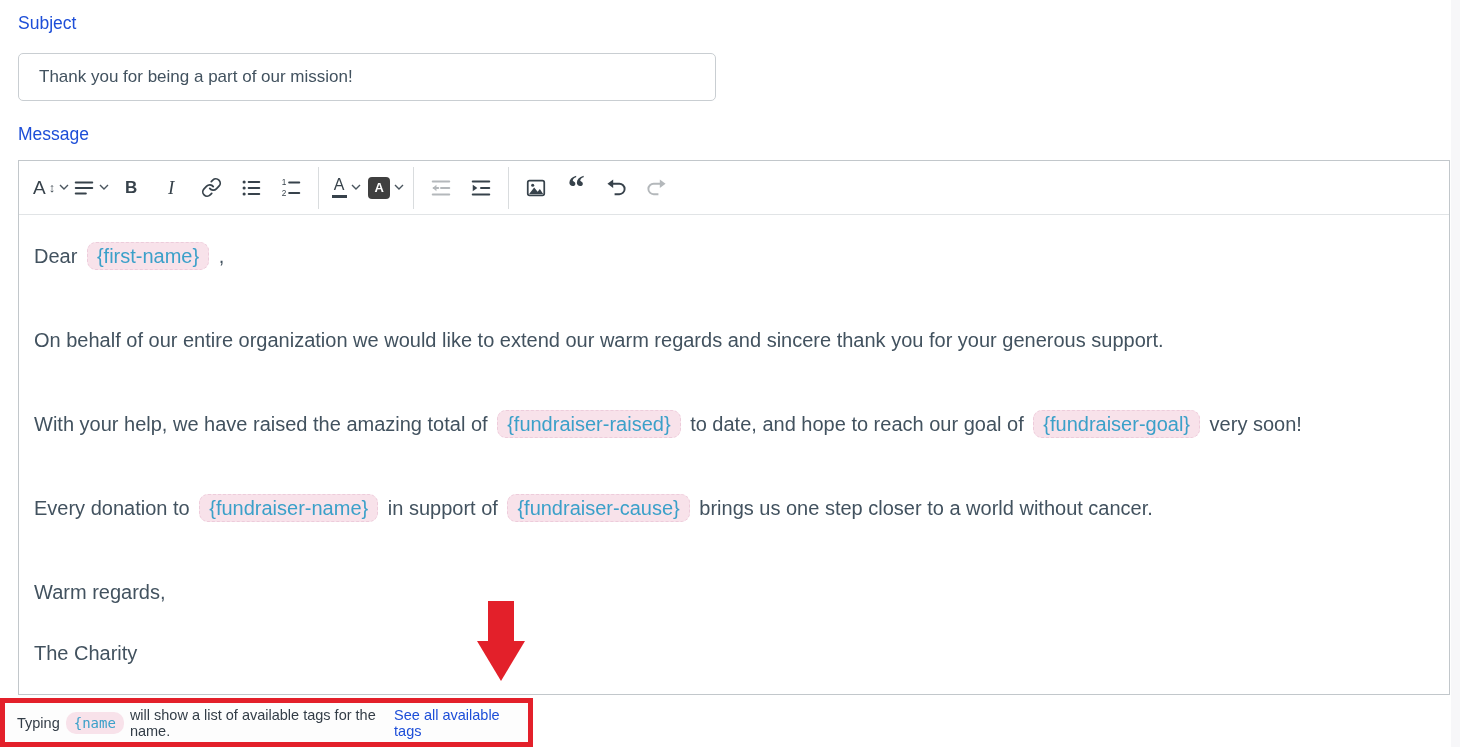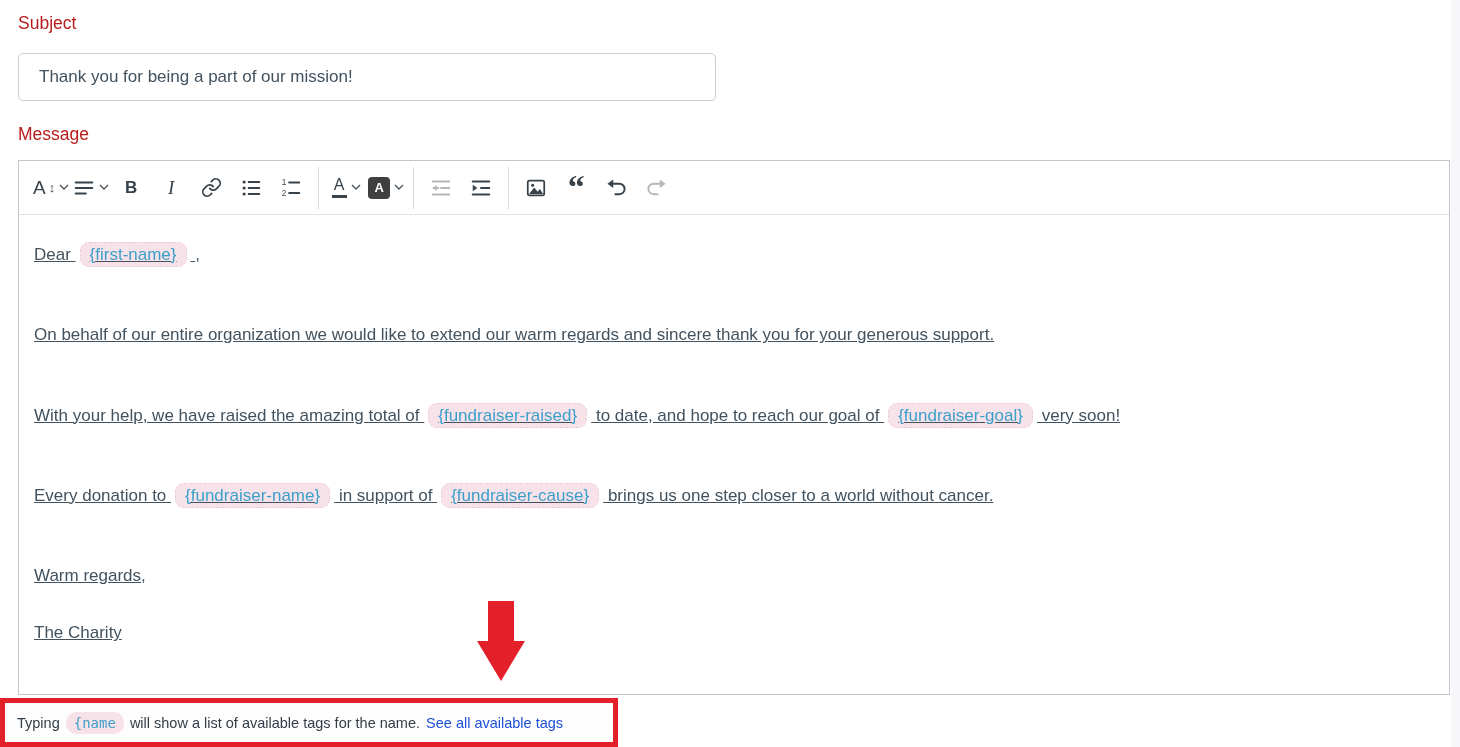--- a/index.html
+++ b/index.html
@@ -12,21 +12,21 @@
     overflow:hidden;
     position:relative;
   }
   .page { position:relative; width:1460px; height:747px; }
   .page-right-edge {
     position:absolute; right:0; top:0; width:9px; height:747px;
     background:#f7f7f9;
   }
   .field-label {
     position:absolute; left:18px;
-    font-size:17.5px; color:#b91c1c;
+    font-size:17.5px; color:#1d4ed8;
   }
   .subject-label { top:13px; }
   .message-label { top:124px;text-align:right; }
   .subject-input {
     position:absolute; left:18px; top:53px;
     width:698px; height:48px;
     border:1px solid #c9ced2; border-radius:5px;
     background:#fff;
     font-family:"Liberation Sans", sans-serif;
     font-size:17px; color:#42525f;
@@ -65,38 +65,38 @@
     color:#fff; font-size:13px; font-weight:700;
     display:flex; align-items:center; justify-content:center;
   }
   .glyph-quote {
     font-family:"Liberation Serif", serif; font-weight:700;
     font-size:34px; line-height:0.4; height:16px; display:block;
   }
   
   .content {
     padding:29px 15px 0 15px;
-    font-size:17px; color:#42525f; line-height:1.25;text-decoration:underline;
+    font-size:20px; color:#42525f; line-height:1.25;
   }
   .content p { margin:0 0 59px 0; }
   .content p.sig { margin-bottom:36px; }
   .content p:last-child { margin-bottom:4px; }
   .merge-tag {
     background:#f8e2ea;
     border:1px dashed #edccdb;
     border-radius:9px;
     padding:2px 9px;
     color:#3ba0c9;
     margin:0 4px;
     white-space:nowrap;
   }
   
   .hint-box {
     position:absolute; left:0; top:698px;
-    width:618px; height:49px;
+    width:533px; height:49px;
     border:5px solid #e3202a;
     background:#fdfdfd;
     display:flex; align-items:center;
     padding:0 12px;
     font-size:14.5px; color:#333d47;
     z-index:3;
   }
   .hint-tag {
     font-family:"DejaVu Sans Mono", monospace;
     font-size:14px; color:#3ba0c9;

